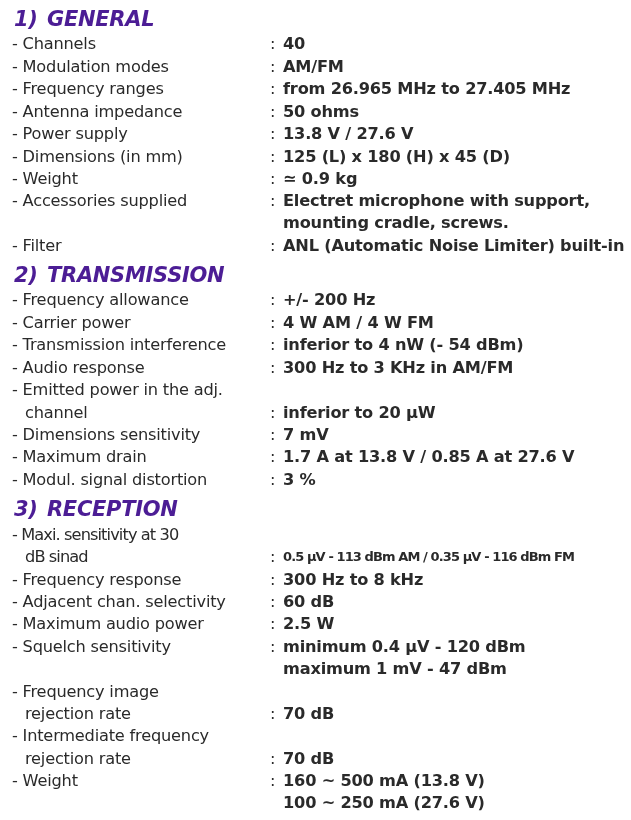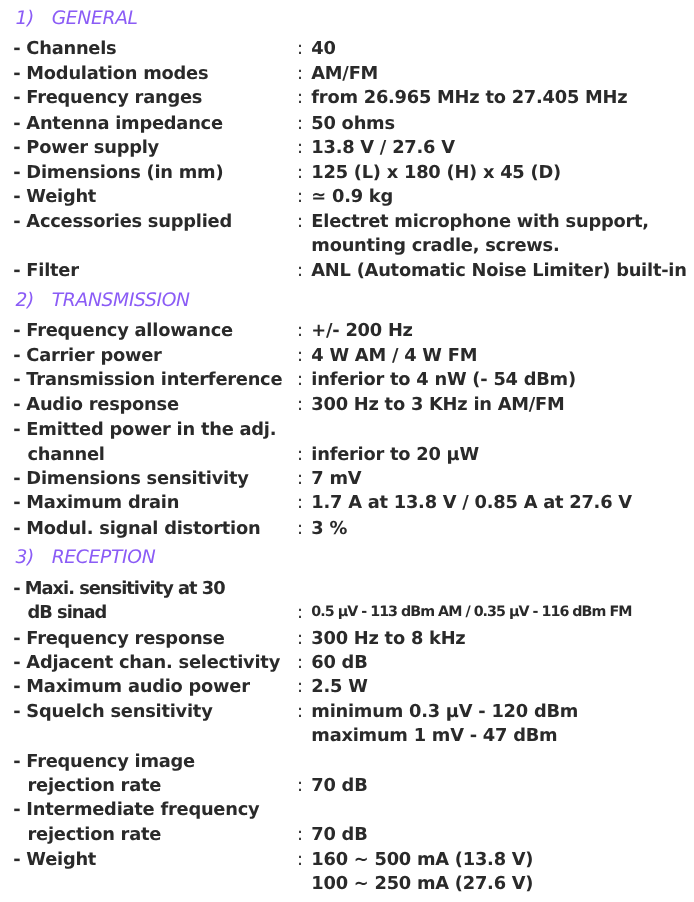--- a/index.html
+++ b/index.html
@@ -1,23 +1,23 @@
 <!DOCTYPE html>
 <html><head>
 <meta charset="utf-8">
 <style>
   html, body { margin:0; padding:0; background:#ffffff; }
   body { width:631px; height:820px; overflow:hidden; position:relative;
          font-family:"DejaVu Sans", sans-serif; color:#2a2a2a; }
   .page { position:absolute; left:0; top:0; width:631px; }
-  .heading { position:absolute; left:14px; font-weight:normal; font-style:italic;
-             font-size:17px; color:#8b5cf6; letter-spacing:-0.3px; }
+  .heading { position:absolute; left:14px; font-weight:bold; font-style:italic;
+             font-size:21px; color:#4c1d95; letter-spacing:-0.3px; }
   .heading .num { display:inline-block; width:33px; }
   .row { position:absolute; left:12px; font-size:16.2px; line-height:22.4px; white-space:nowrap; letter-spacing:-0.2px; }
-  .lbl { position:absolute; left:0;font-weight:bold; }
+  .lbl { position:absolute; left:0; }
   .colon { position:absolute; left:258px; }
   .val { position:absolute; left:271px;font-weight:bold; }
   .condensed { letter-spacing:-0.9px; }
 </style>
 </head>
 <body>
 
 <div class="page">
 
   <div class="heading" style="top:7px">
@@ -144,21 +144,21 @@
     <span class="val">60 dB</span>
   </div>
   <div class="row" style="top:613px">
     <span class="lbl">- Maximum audio power</span>
     <span class="colon">:</span>
     <span class="val">2.5 W</span>
   </div>
   <div class="row" style="top:636px">
     <span class="lbl">- Squelch sensitivity</span>
     <span class="colon">:</span>
-    <span class="val">minimum 0.3 µV - 120 dBm</span>
+    <span class="val">minimum 0.4 µV - 120 dBm</span>
   </div>
   <div class="row" style="top:658px">
     <span class="val">maximum 1 mV - 47 dBm</span>
   </div>
   <div class="row" style="top:681px">
     <span class="lbl">- Frequency image</span>
   </div>
   <div class="row" style="top:703px">
     <span class="lbl" style="left:13px">rejection rate</span>
     <span class="colon">:</span>

